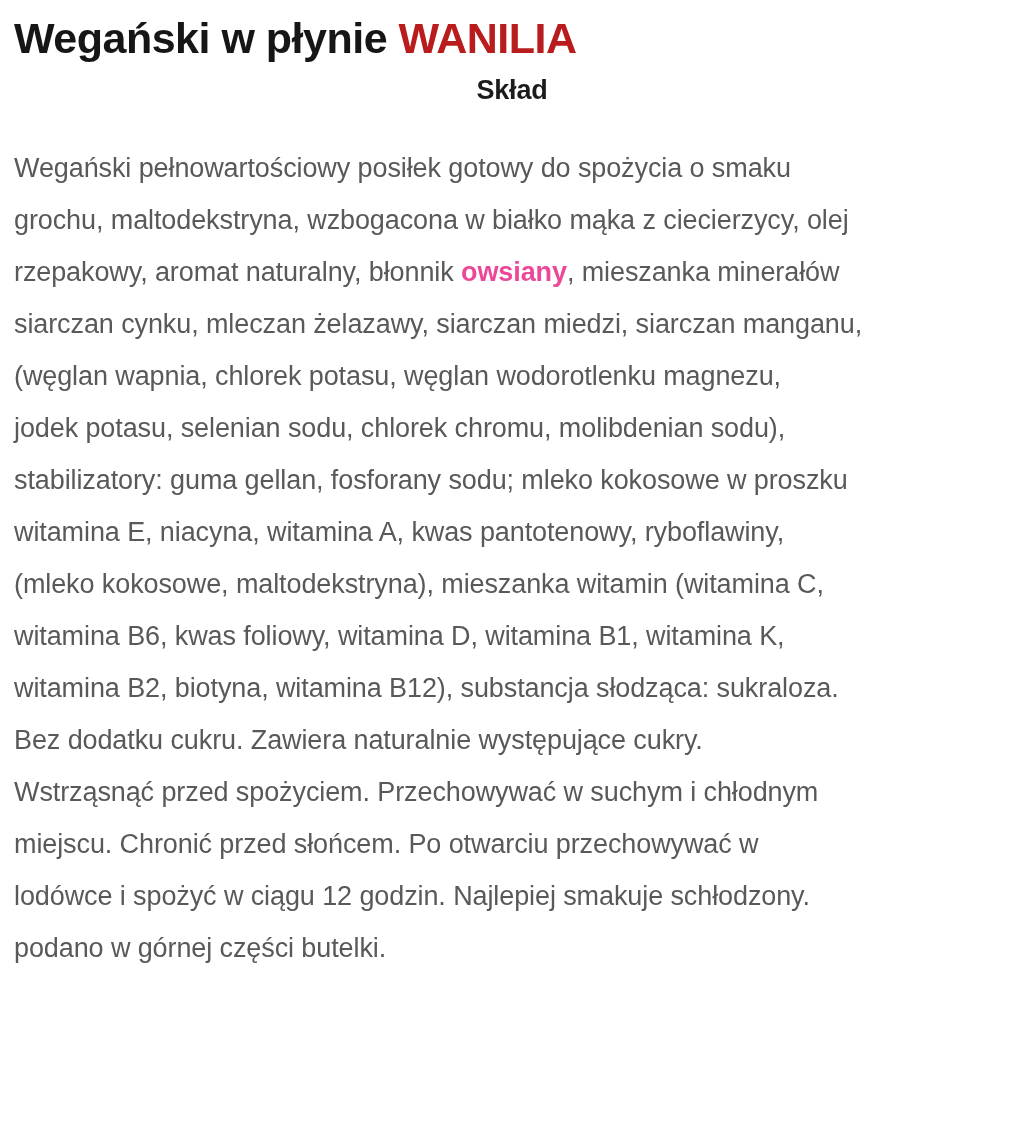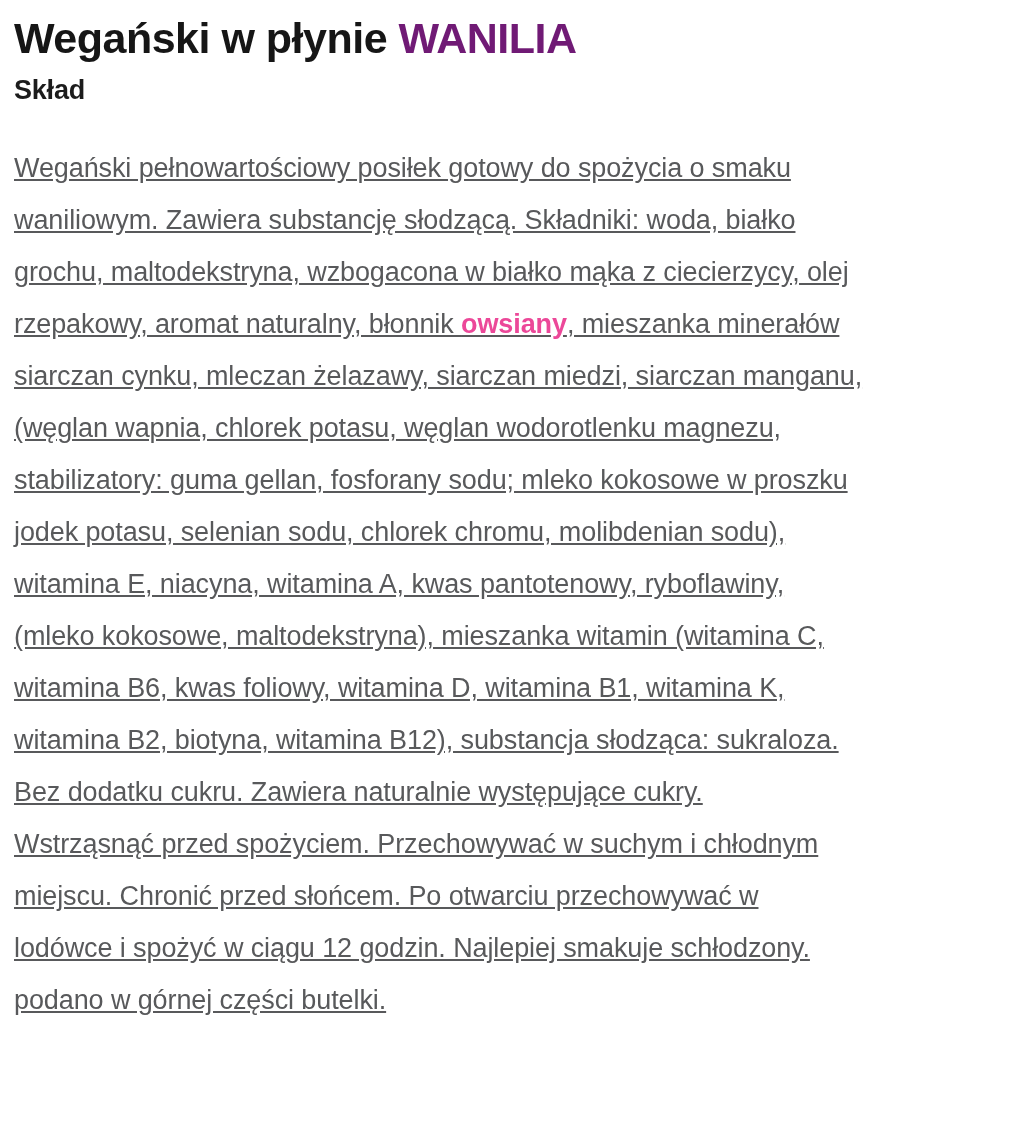--- a/index.html
+++ b/index.html
@@ -18,63 +18,62 @@
   }
   .page-title {
     margin: 4px 0 0 0;
     font-size: 43px;
     font-weight: bold;
     letter-spacing: -0.5px;
     line-height: 1.15;
     color: #161616;
   }
   .page-title .highlight {
-    color: #701a75;
+    color: #b91c1c;
   }
   .section-label {
     margin: 12px 0 0 0;
     font-size: 27px;
     font-weight: bold;
     letter-spacing: -0.2px;
     color: #1c1c1c;
+    text-align: center;
   }
   .description {
     margin-top: 36px;
     font-size: 27px;
     color: #58595B;
     letter-spacing: -0.1px;
   }
   .desc-line {
     line-height: 52px;
     white-space: nowrap;
-    text-decoration: underline;
   }
   .desc-line .bold {
     font-weight: bold;
     color: #ec4899;
   }
 </style>
 </head>
 <body>
 
 <div class="container">
 
   <h1 class="page-title"><span>Wegański w płynie </span><span class="highlight">WANILIA</span></h1>
 
   <h2 class="section-label">Skład</h2>
 
   <div class="description">
     <div class="desc-line">Wegański pełnowartościowy posiłek gotowy do spożycia o smaku</div>
-    <div class="desc-line">waniliowym. Zawiera substancję słodzącą. Składniki: woda, białko</div>
     <div class="desc-line">grochu, maltodekstryna, wzbogacona w białko mąka z ciecierzycy, olej</div>
     <div class="desc-line"><span>rzepakowy, aromat naturalny, błonnik </span><span class="bold">owsiany</span><span>, mieszanka minerałów</span></div>
     <div class="desc-line">siarczan cynku, mleczan żelazawy, siarczan miedzi, siarczan manganu,</div>
     <div class="desc-line">(węglan wapnia, chlorek potasu, węglan wodorotlenku magnezu,</div>
+    <div class="desc-line">jodek potasu, selenian sodu, chlorek chromu, molibdenian sodu),</div>
     <div class="desc-line">stabilizatory: guma gellan, fosforany sodu; mleko kokosowe w proszku</div>
-    <div class="desc-line">jodek potasu, selenian sodu, chlorek chromu, molibdenian sodu),</div>
     <div class="desc-line">witamina E, niacyna, witamina A, kwas pantotenowy, ryboflawiny,</div>
     <div class="desc-line">(mleko kokosowe, maltodekstryna), mieszanka witamin (witamina C,</div>
     <div class="desc-line">witamina B6, kwas foliowy, witamina D, witamina B1, witamina K,</div>
     <div class="desc-line">witamina B2, biotyna, witamina B12), substancja słodząca: sukraloza.</div>
     <div class="desc-line">Bez dodatku cukru. Zawiera naturalnie występujące cukry.</div>
     <div class="desc-line">Wstrząsnąć przed spożyciem. Przechowywać w suchym i chłodnym</div>
     <div class="desc-line">miejscu. Chronić przed słońcem. Po otwarciu przechowywać w</div>
     <div class="desc-line">lodówce i spożyć w ciągu 12 godzin. Najlepiej smakuje schłodzony.</div>
     <div class="desc-line">podano w górnej części butelki.</div>
   </div>

